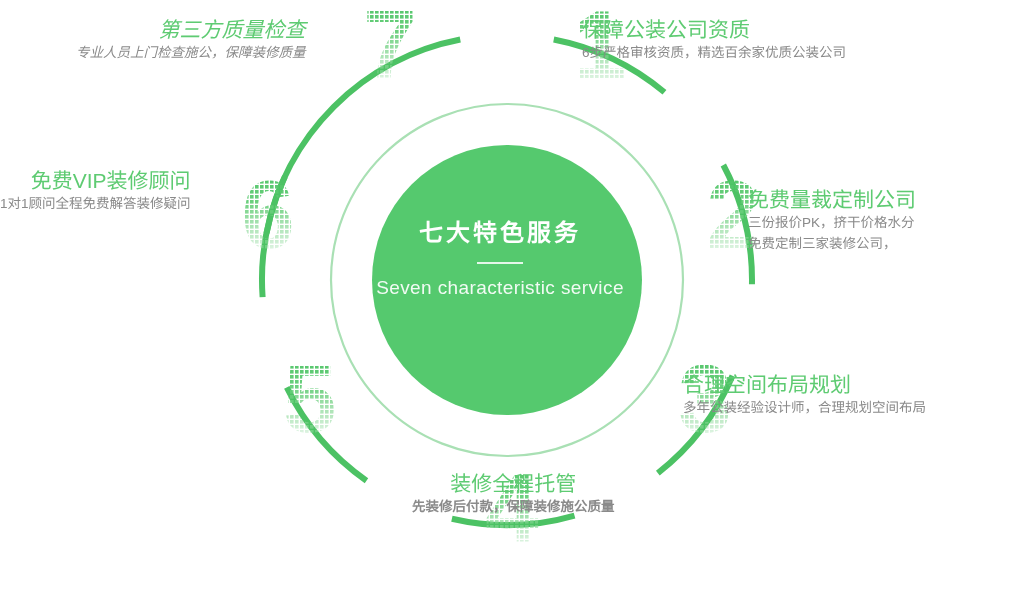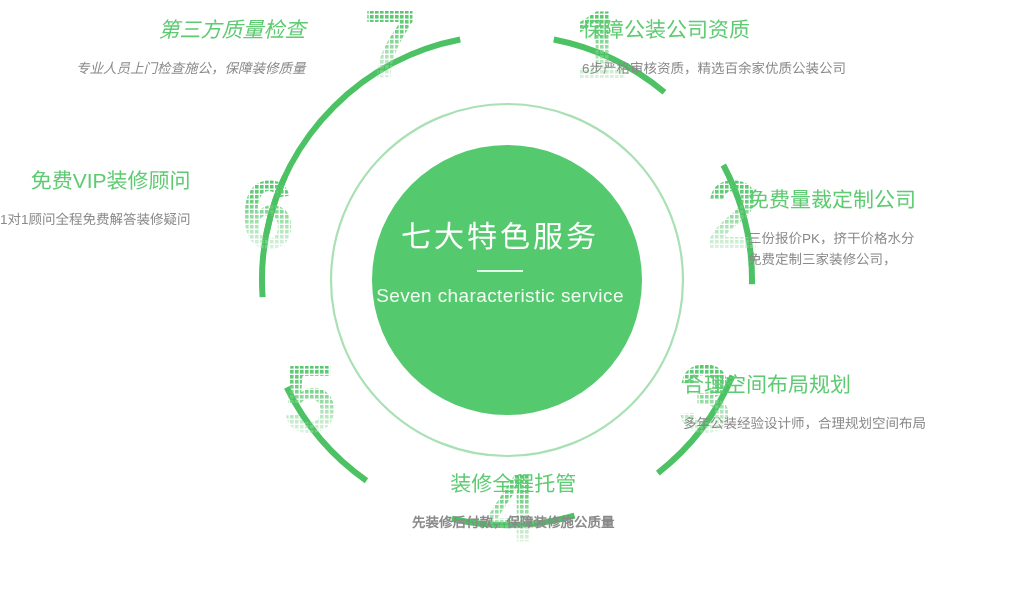--- a/index.html
+++ b/index.html
@@ -31,25 +31,25 @@
   
   .hub-text {
     position: absolute;
     left: 357px;
     top: 218px;
     width: 286px;
     text-align: center;
     pointer-events: none;
   }
   .hub-title {
-    font-size: 30px;
+    font-size: 24px;
     color: #ffffff;
     letter-spacing: 3px;
     line-height: 1.25;
-    font-weight: normal;
+    font-weight: bold;
   }
   .hub-rule {
     width: 46px;
     height: 2px;
     background: rgba(255,255,255,0.85);
     margin: 14px auto 12px auto;
   }
   .hub-sub {
     font-size: 19px;
     color: rgba(255,255,255,0.92);
@@ -76,21 +76,21 @@
     color: #5ecb72;
     line-height: 1.15;
     white-space: nowrap;
     font-weight: normal;
   }
   .item-desc {
     font-size: 13.5px;
     color: #8a8a8a;
     line-height: 1.55;
     white-space: nowrap;
-    margin-top: 17px;
+    margin-top: 1px;
   }
 
   
   #item-1 { left: 582px; top: 8px;  }
   #item-2 { left: 748px; top: 178px; }
   #item-3 { left: 683px; top: 363px; }
   #item-4 { left: 412px; top: 472px; flex-direction: column; align-items: flex-end; }
   #item-5 { left: 20px;  top: 363px; }
   #item-6 { left: 0px;   top: 159px; justify-content: center; }
   #item-7 { left: 76px;  top: 8px; font-style: italic;  }

